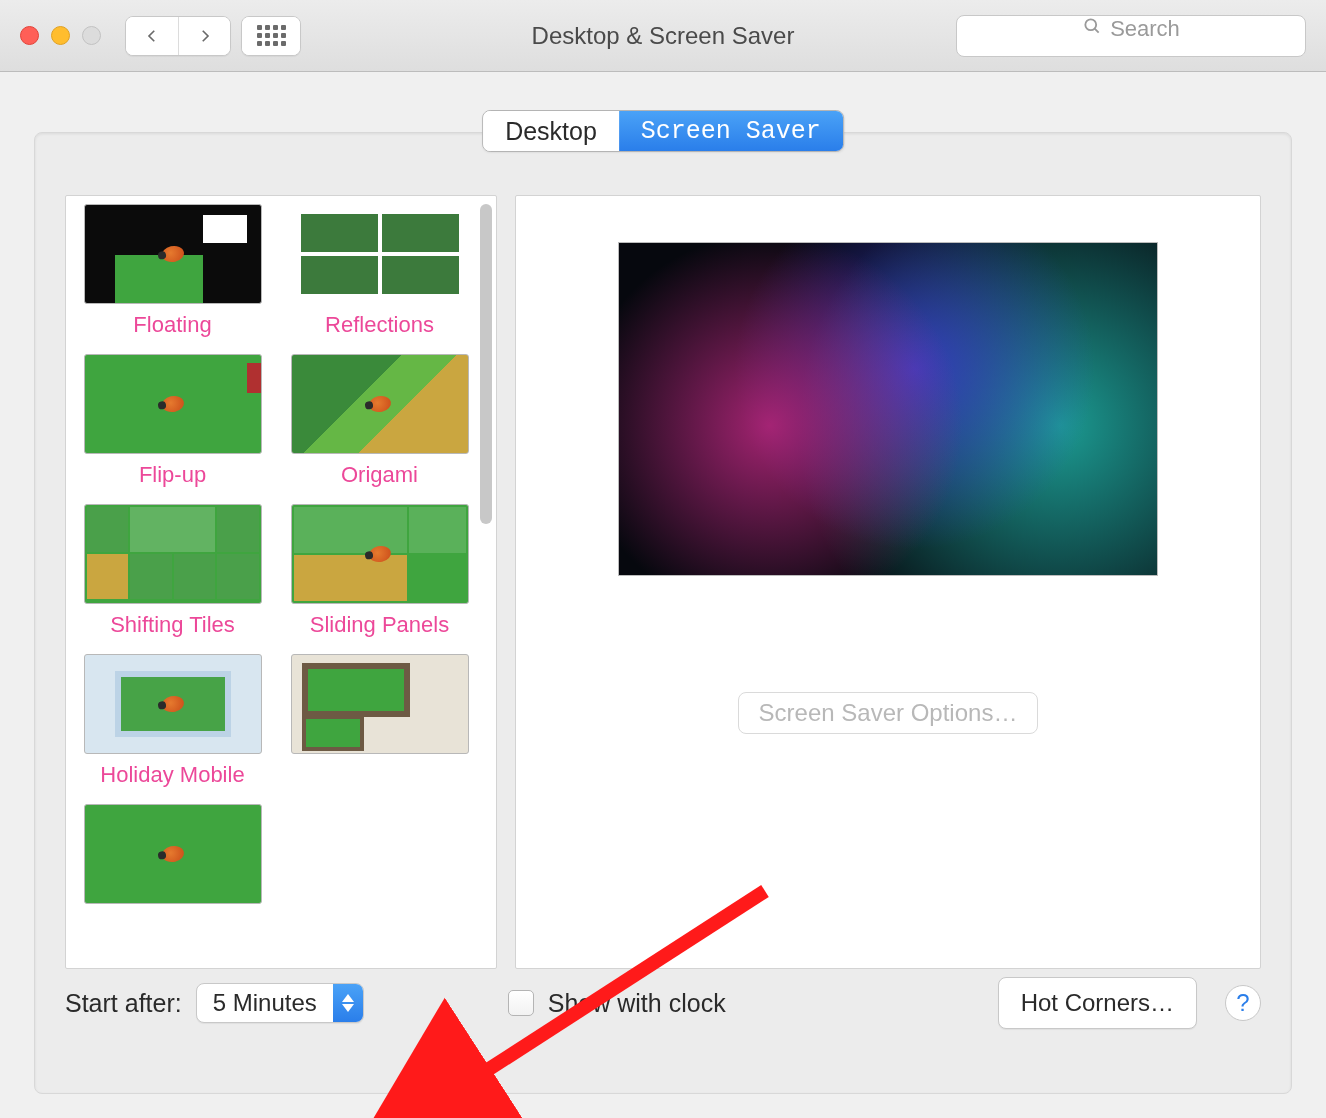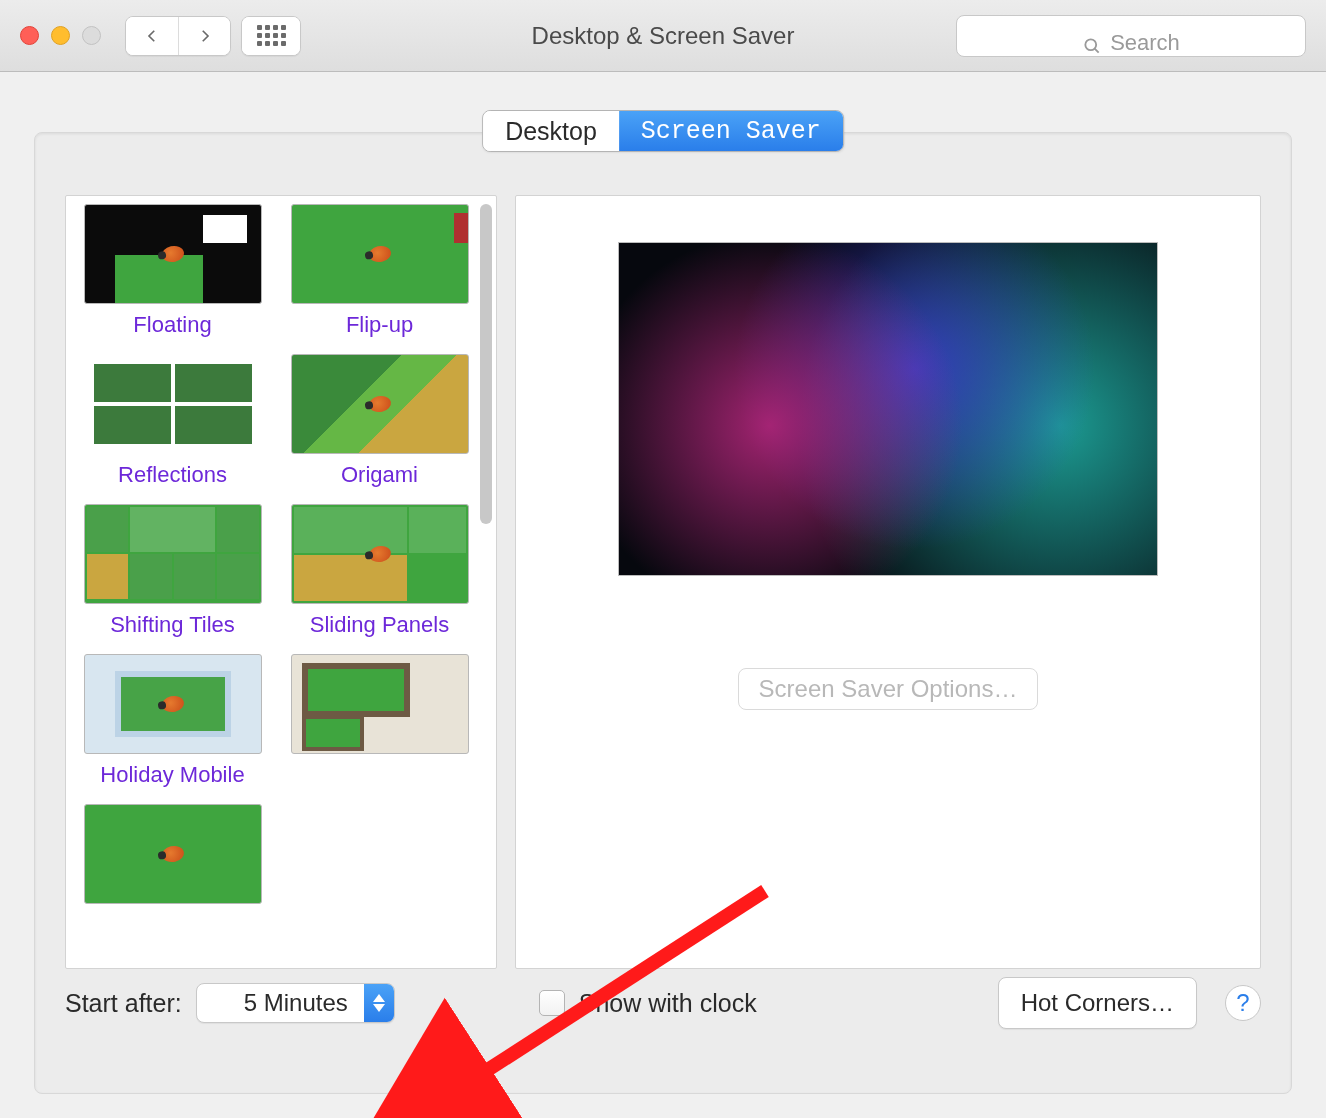--- a/index.html
+++ b/index.html
@@ -41,21 +41,21 @@
   .chev svg { width: 18px; height: 18px; stroke: #6a6a6a; stroke-width: 2.2; fill: none; }
   .gridicon { display: grid; grid-template-columns: repeat(4,5px); grid-template-rows: repeat(3,5px); gap: 3px; }
   .gridicon span { width: 5px; height: 5px; background: #6b6b6b; border-radius: 1px; }
   .title {
     position: absolute; left: 0; right: 0; text-align: center;
     font-size: 24px; color: #4a4a4a; pointer-events: none; font-weight: 400;
   }
   .search {
     margin-left: auto; width: 350px; height: 42px;
     background: #fff; border: 1px solid #c8c8c8; border-radius: 8px;
-    display: flex; align-items: flex-end; justify-content: center; gap: 8px;
+    display: flex; align-items: flex-start; justify-content: center; gap: 8px;
     color: #9a9a9a; font-size: 22px;
   }
   .search svg { width: 20px; height: 20px; stroke: #9a9a9a; stroke-width: 2.2; fill: none; }
 
   
   .main {
     padding: 40px 34px 28px;
     height: calc(100% - 72px);
     position: relative;
   }
@@ -106,21 +106,21 @@
     height: 100%; overflow-y: hidden;
     padding: 8px 22px 8px 12px;
   }
   .scrollthumb {
     position: absolute; right: 4px; top: 8px; width: 12px; height: 320px;
     background: #c8c8c8; border-radius: 6px;
   }
   .savergrid {
     display: grid; grid-template-columns: 1fr 1fr; gap: 16px 18px;
   }
-  .saveritem { text-align: center; font-size: 22px; color: #6d28d9; }
+  .saveritem { text-align: center; font-size: 22px; color: #ec4899; }
   .thumb {
     width: 178px; height: 100px; border: 1px solid #b8b8b8;
     border-radius: 3px; margin: 0 auto 8px;
     background: #ddd; position: relative; overflow: hidden;
   }
   
   .t-floating { background: #0b0b0b; }
   .t-floating::before { content:""; position:absolute; left:30px; bottom:0; width:88px; height:48px; background:#3fa53f; }
   .t-floating::after { content:""; position:absolute; right:14px; top:10px; width:44px; height:28px; background:#fff; }
   .t-flipup { background:#3fa53f; }
@@ -157,36 +157,35 @@
   .preview {
     width: 540px; height: 334px; background: #05070b;
     position: relative; border: 1px solid #bcbcbc;
     background:
       radial-gradient(circle at 28% 55%, rgba(190,40,130,0.85) 0%, rgba(190,40,130,0) 45%),
       radial-gradient(circle at 55% 38%, rgba(60,60,210,0.85) 0%, rgba(60,60,210,0) 50%),
       radial-gradient(circle at 82% 55%, rgba(30,170,160,0.9) 0%, rgba(30,170,160,0) 55%),
       #06080e;
   }
   .options-btn {
-    margin-top: 92px;
+    margin-top: 116px;
     padding: 6px 20px; font-size: 24px; color: #b8b8b8;
     background: #fff; border: 1px solid #dadada; border-radius: 8px;
   }
 
   .bottomrow {
     margin-top: 8px;
     display: flex; align-items: center; gap: 14px;
     font-size: 25px; color: #2a2a2a;
   }
   .popup {
     display: flex; align-items: center;
     background: #fff; border: 1px solid #c8c8c8; border-radius: 8px;
     height: 40px; overflow: hidden;
     box-shadow: 0 1px 1px rgba(0,0,0,0.06);
-    padding-left: 31px;
   }
   .popup .val { padding: 0 16px; font-size: 24px; }
   .popup .updown {
     width: 30px; height: 100%;
     background: linear-gradient(#4aa2f7,#2a7eea);
     display: flex; flex-direction: column; align-items: center; justify-content: center;
     gap: 2px;
   }
   .popup .updown svg { width: 12px; height: 8px; fill: #fff; }
   .checkbox {
@@ -278,33 +277,33 @@
         <div class="scrollthumb"></div>
         <div class="saverlist">
           <div class="savergrid" id="savergrid">
               <div class="saveritem">
                 <div class="thumb t-floating">
                   <div class="bug"></div>
                 </div>
                 <div>Floating</div>
               </div>
               <div class="saveritem">
+                <div class="thumb t-reflections">
+                  <span></span>
+                  <span></span>
+                  <span></span>
+                  <span></span>
+                </div>
+                <div>Reflections</div>
+              </div>
+              <div class="saveritem">
                 <div class="thumb t-flipup">
                   <div class="bug"></div>
                 </div>
                 <div>Flip-up</div>
-              </div>
-              <div class="saveritem">
-                <div class="thumb t-reflections">
-                  <span></span>
-                  <span></span>
-                  <span></span>
-                  <span></span>
-                </div>
-                <div>Reflections</div>
               </div>
               <div class="saveritem">
                 <div class="thumb t-origami">
                   <div class="bug"></div>
                 </div>
                 <div>Origami</div>
               </div>
               <div class="saveritem">
                 <div class="thumb t-shifting">
                   <span></span>

